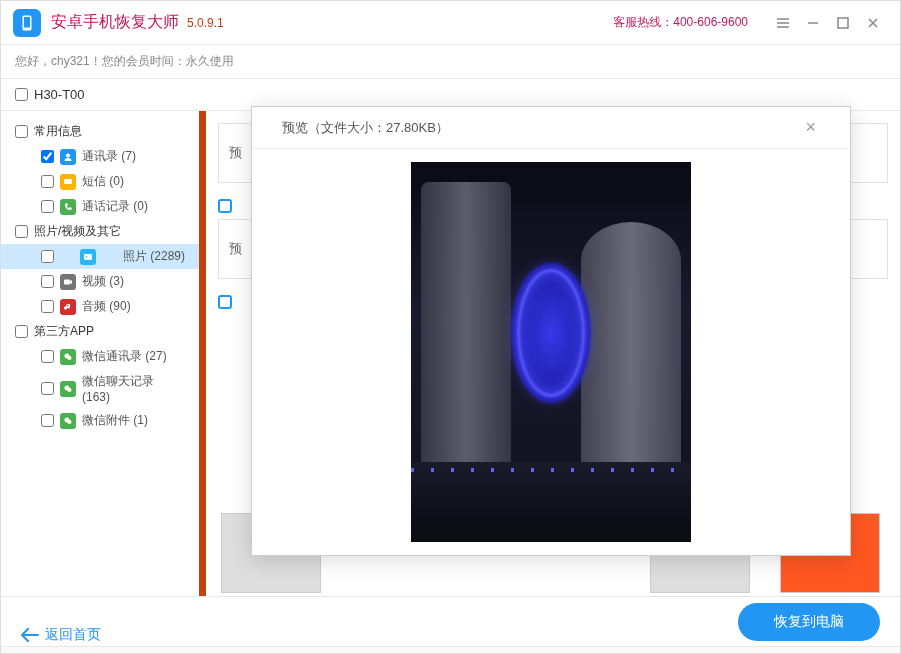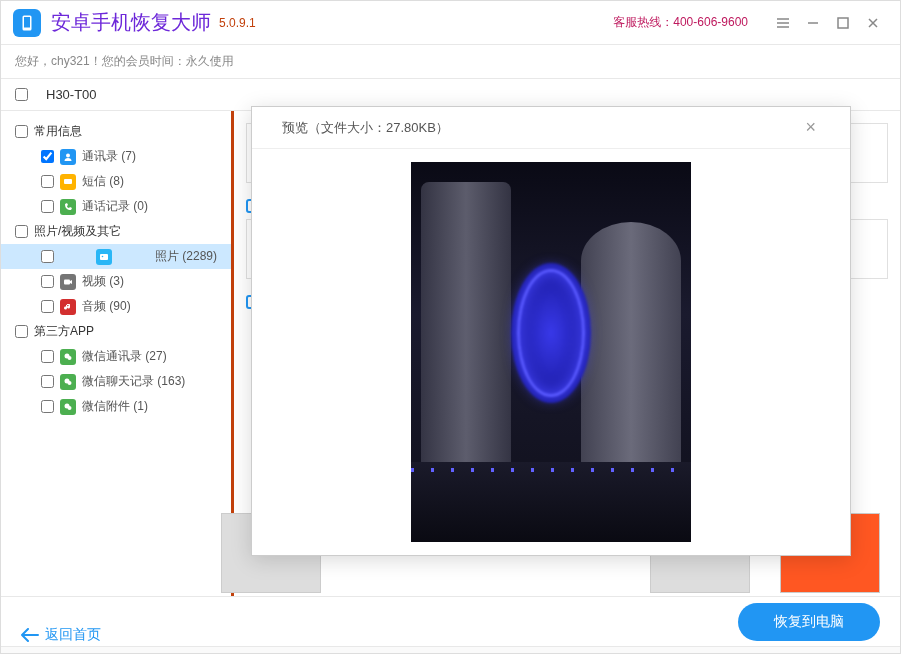--- a/index.html
+++ b/index.html
@@ -1,35 +1,35 @@
 <!DOCTYPE html>
 <html><head>
   <meta charset="utf-8">
   <style>
     * { margin: 0; padding: 0; box-sizing: border-box; font-family: "Microsoft YaHei", Arial, sans-serif; }
     body { background: #fff; width: 901px; height: 654px; overflow: hidden; position: relative; border: 1px solid #ddd; }
     
     .titlebar { height: 44px; display: flex; align-items: center; padding: 0 12px; border-bottom: 1px solid #e8e8e8; }
     .app-logo { width: 28px; height: 28px; background: #2196f3; border-radius: 6px; display: flex; align-items: center; justify-content: center; margin-right: 10px; }
     .app-logo svg { width: 18px; height: 18px; }
-    .app-title { font-size: 20px; color: #6d28d9; font-weight: 500; }
+    .app-title { font-size: 16px; color: #be185d; font-weight: 500; }
     .app-version { font-size: 12px; color: #c2410c; margin-left: 8px; }
     .titlebar-spacer { flex: 1; }
     .hotline { font-size: 12px; color: #be185d; margin-right: 20px; }
     .win-btn { width: 30px; height: 30px; display: flex; align-items: center; justify-content: center; cursor: pointer; color: #888; }
     
     .greeting { padding: 8px 14px; font-size: 12px; color: #888; border-bottom: 1px solid #e8e8e8; }
     
-    .device-row { padding: 8px 14px; border-bottom: 1px solid #e8e8e8; display: flex; align-items: center; gap: 12px; }
+    .device-row { padding: 8px 14px; border-bottom: 1px solid #e8e8e8; display: flex; align-items: center; }
     .device-row input[type="checkbox"] { margin-right: 6px; }
     .device-name { font-size: 13px; color: #333; font-weight: 500; }
     
     .main-area { display: flex; height: 485px; }
     
-    .sidebar { width: 233px; border-right: 3px solid #c2410c; padding: 8px 0; overflow-y: auto; font-size: 12px; }
+    .sidebar { width: 205px; border-right: 7px solid #c2410c; padding: 8px 0; overflow-y: auto; font-size: 12px; }
     .tree-group { padding: 4px 14px; display: flex; align-items: center; cursor: pointer; color: #333; }
     .tree-item { padding: 4px 14px 4px 40px; display: flex; align-items: center; cursor: pointer; color: #555; }
     .tree-item.selected { background: #cce8ff; justify-content: space-between; }
     .tree-item input, .tree-group input { margin-right: 6px; }
     .tree-icon { width: 16px; height: 16px; border-radius: 3px; margin-right: 6px; display: flex; align-items: center; justify-content: center; flex-shrink: 0; }
     .ic-contact { background: #2196f3; }
     .ic-sms { background: #ffb300; }
     .ic-call { background: #4caf50; }
     .ic-photo { background: #29b6f6; }
     .ic-video { background: #757575; }
@@ -123,21 +123,21 @@
         </span>
       <span>通讯录 (7)</span>
     </div>
     <div class="tree-item">
       <input type="checkbox" style="">
       <span class="tree-icon ic-sms">
           <svg width="10" height="10" viewBox="0 0 10 10" fill="#fff">
             <rect x="1" y="2" width="8" height="5" rx="1"></rect>
           </svg>
         </span>
-      <span>短信 (8)</span>
+      <span>短信 (0)</span>
     </div>
     <div class="tree-item">
       <input type="checkbox" style="">
       <span class="tree-icon ic-call">
           <svg width="10" height="10" viewBox="0 0 10 10" fill="#fff">
             <path d="M2 2c0 4 2 6 6 6l1-2-2-1-1 1c-1 0-2-1-2-2l1-1-1-2z"></path>
           </svg>
         </span>
       <span>通话记录 (0)</span>
     </div>

